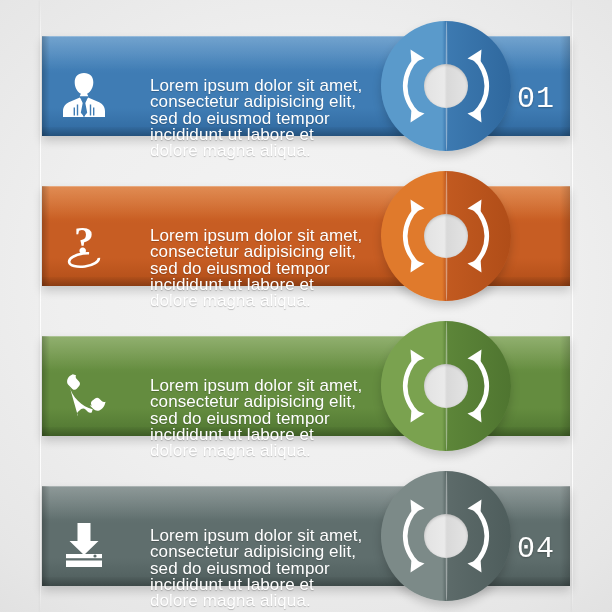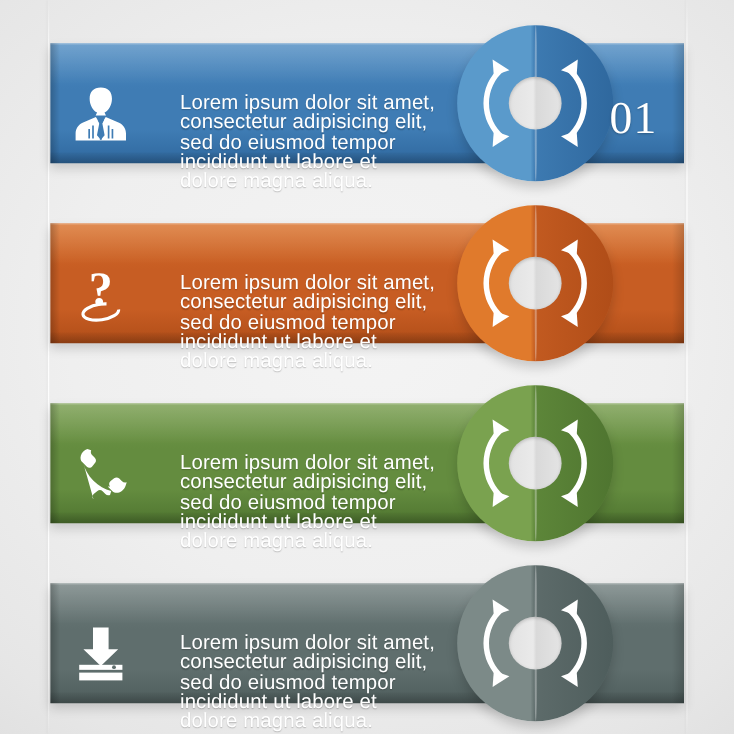--- a/index.html
+++ b/index.html
@@ -156,23 +156,24 @@
     background: linear-gradient(to right, #e2e2e2 0%, #eaeaea 46%, #d9d9d9 52%, #e4e4e4 100%);
     box-shadow: 0 1px 3px rgba(0,0,0,.20) inset;
   }
 
   
   .num {
     position: absolute;
     left: 508px;
     top: 60px;
     width: 56px;
+    text-align: center;
     color: #ffffff;
-    font-family: Liberation Serif, serif;
-    font-size: 38px;
+    font-family: Liberation Mono, monospace;
+    font-size: 30px;
     line-height: 34px;
     letter-spacing: 1px;
     text-shadow: 0 1px 2px rgba(0,0,0,.28);
   }
 
   
 </style>
 </head>
 <body>
 
@@ -307,15 +308,16 @@
           <polygon fill="#ffffff" points="29.5,101.5 43.5,92.5 30.5,88"></polygon>
           <path fill="#ffffff" d="M94 34.5a40 40 0 0 1 0 61l-2.9-3.6a35.4 35.4 0 0 0 0-53.8z"></path>
           <polygon fill="#ffffff" points="100.5,28.5 86.5,37.5 99.5,42"></polygon>
           <polygon fill="#ffffff" points="100.5,101.5 86.5,92.5 99.5,88"></polygon>
         </svg>
       </div>
       <div class="badge-seam"></div>
       <div class="badge-hole"></div>
     </div>
 
+    <div class="num">04</div>
   </div>
 
 </div>
 
 </body></html>

